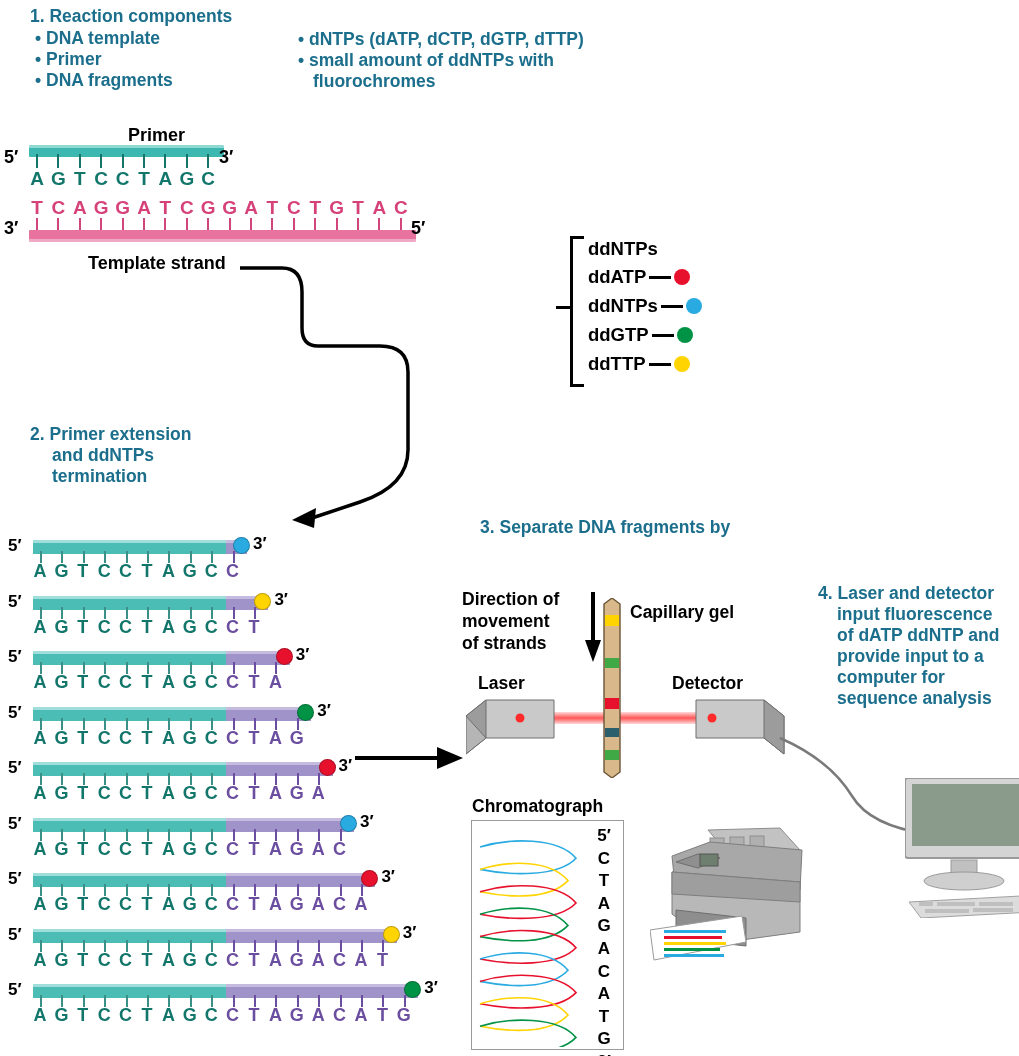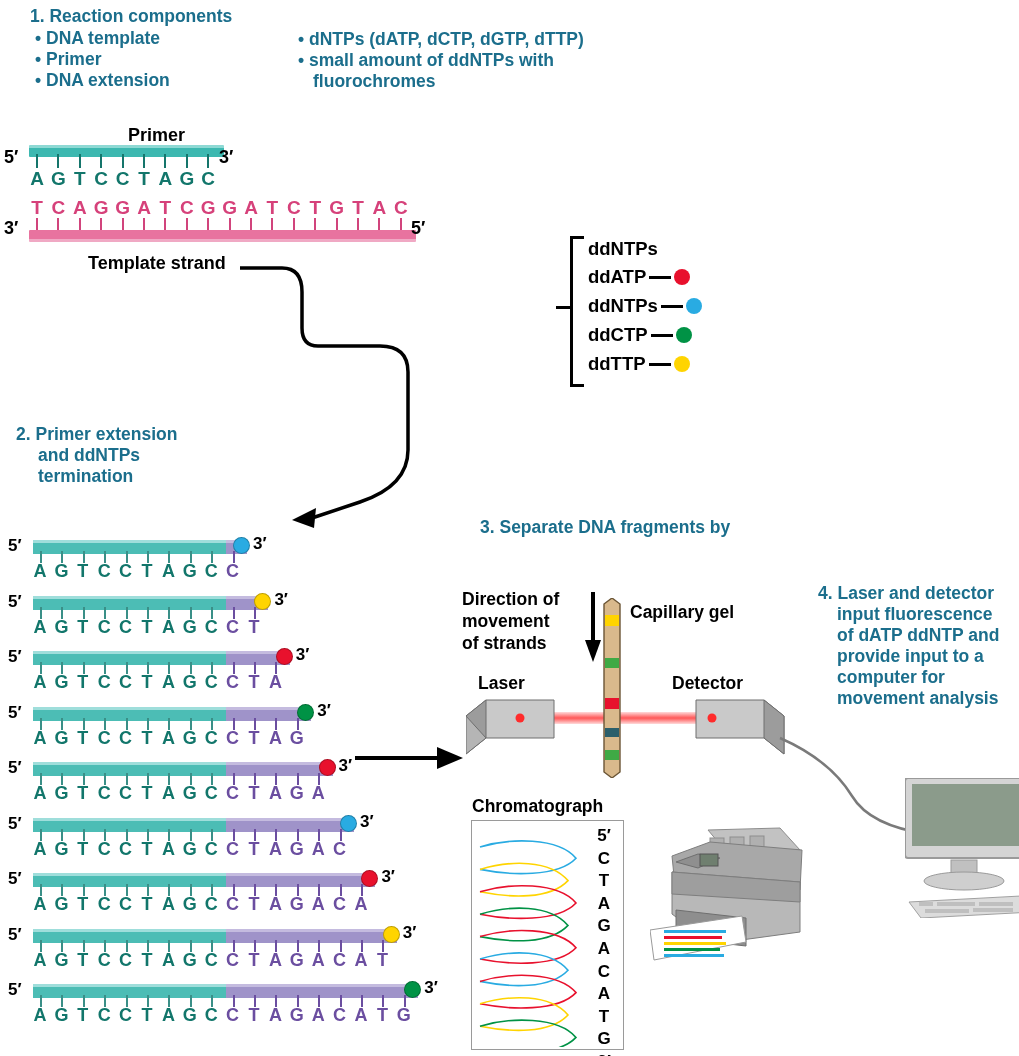--- a/index.html
+++ b/index.html
@@ -33,21 +33,21 @@
   #ddbox{left:556px;top:236px;width:150px;height:145px;}
   #ddbox .brk{position:absolute;left:14px;top:0;width:11px;height:145px;
        border:3px solid #000;border-right:none;}
   #ddbox .stub{position:absolute;left:0px;top:70px;width:16px;height:3px;background:#000;}
   #ddbox .row{position:absolute;left:32px;font-size:18.5px;font-weight:bold;color:#000;
        white-space:nowrap;}
   .dash{display:inline-block;width:22px;height:3px;background:#000;vertical-align:4px;margin:0 3px;}
   .dot{display:inline-block;width:16px;height:16px;border-radius:50%;vertical-align:-2px;}
 
   
-  #step2{left:16px;top:424px;width:230px;}
+  #step2{left:30px;top:424px;width:230px;}
   #step2 .ind{padding-left:22px;}
   #step3{left:480px;top:517px;width:330px;}
   #step3 .ind{padding-left:20px;}
   #step4{left:818px;top:583px;width:200px;}
   #step4 .ind{padding-left:19px;}
 
   
   #ladder{left:0;top:530px;width:460px;height:520px;}
   .frag{position:absolute;left:0;width:460px;height:56px;}
   .frag .p5{position:absolute;left:8px;top:6px;font-size:17px;}
@@ -76,21 +76,21 @@
             font-size:17px;font-weight:bold;color:#000;line-height:22.6px;}
 </style>
 </head>
 <body>
 
 <div class="abs teal-head" id="step1">
   <div class="ttl">1. Reaction components</div>
   <div class="bullets">
     <div>• DNA template</div>
     <div>• Primer</div>
-    <div>• DNA extension</div>
+    <div>• DNA fragments</div>
   </div>
 </div>
 <div class="abs teal-head" id="step1col2">
   <div>• dNTPs (dATP, dCTP, dGTP, dTTP)</div>
   <div>• small amount of ddNTPs with</div>
   <div class="ind">fluorochromes</div>
 </div>
 
 <div class="abs blk primer-lbl">Primer</div>
 <div class="abs" id="duplex">
@@ -162,39 +162,39 @@
            L168,200 Q168,236 120,252 L72,268" stroke="#000" stroke-width="3.5" fill="none"></path>
   <polygon points="74,278 52,270 76,258" fill="#000"></polygon>
 </svg>
 
 <div class="abs" id="ddbox">
   <div class="brk"></div>
   <div class="stub"></div>
   <div class="row" style="top:2px;">ddNTPs</div>
   <div class="row" style="top:30px;"><span>ddATP</span><span class="dash"></span><span class="dot" style="background:#e8112d"></span></div>
   <div class="row" style="top:59px;"><span>ddNTPs</span><span class="dash"></span><span class="dot" style="background:#29abe2"></span></div>
-  <div class="row" style="top:88px;"><span>ddCTP</span><span class="dash"></span><span class="dot" style="background:#009245"></span></div>
+  <div class="row" style="top:88px;"><span>ddGTP</span><span class="dash"></span><span class="dot" style="background:#009245"></span></div>
   <div class="row" style="top:117px;"><span>ddTTP</span><span class="dash"></span><span class="dot" style="background:#ffd400"></span></div>
 </div>
 
 <div class="abs teal-head" id="step2">
   <div>2. Primer extension</div>
   <div class="ind">and ddNTPs</div>
   <div class="ind">termination</div>
 </div>
 <div class="abs teal-head" id="step3">
   <div>3. Separate DNA fragments by</div>
 </div>
 <div class="abs teal-head" id="step4">
   <div>4. Laser and detector</div>
   <div class="ind">input fluorescence</div>
   <div class="ind">of dATP ddNTP and</div>
   <div class="ind">provide input to a</div>
   <div class="ind">computer for</div>
-  <div class="ind">movement analysis</div>
+  <div class="ind">sequence analysis</div>
 </div>
 
 <div class="abs" id="ladder">
     <div class="frag" style="top: 0px;">
       <div class="p5 blk">5′</div>
       <div class="fbar tl" style="width: 192.6px;"></div>
       <div class="fbar pu" style="left: 225.6px; width: 21.4px;"></div>
       <div class="fstem" style="left: 40px; top: 21px; height: 12px; background: rgb(58, 143, 135);"></div>
       <div class="base t" style="left: 29px; top: 31px; font-size: 18px;">A</div>
       <div class="fstem" style="left: 61.4px; top: 21px; height: 12px; background: rgb(58, 143, 135);"></div>

